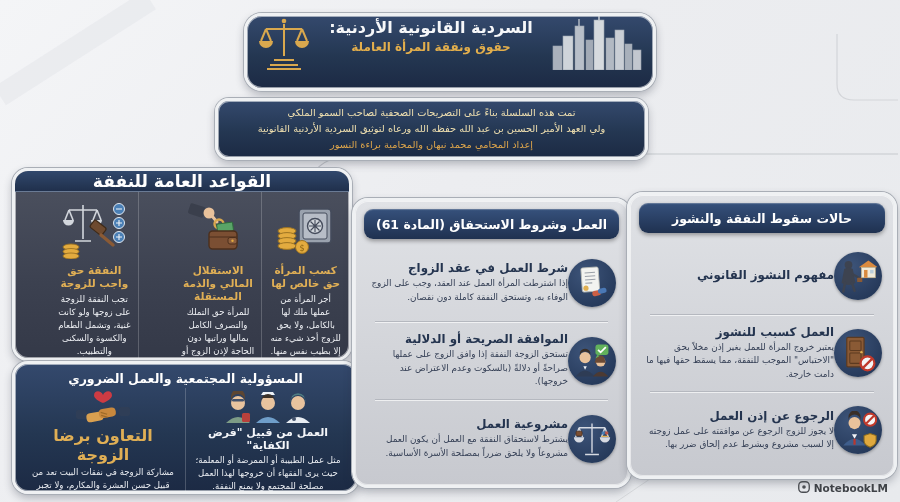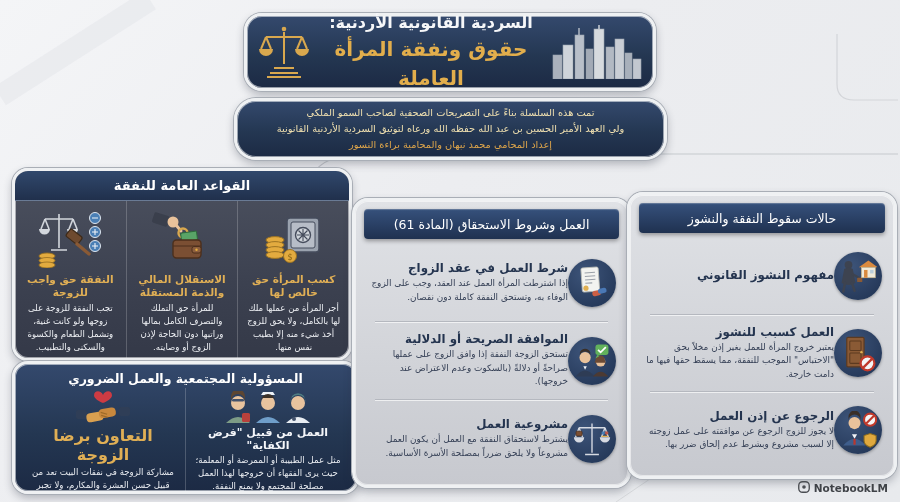--- a/index.html
+++ b/index.html
@@ -15,62 +15,62 @@
   
   .frame{
     position:absolute;border-radius:16px;
     border:3px solid #eff1f3;
     box-shadow:0 0 0 1px #a9aeb6,0 4px 8px rgba(35,42,58,.30),inset 0 0 0 1px rgba(255,255,255,.55);
   }
   .navy-fill{background:linear-gradient(180deg,#34496d 0%,#243752 55%,#1c2a44 100%);}
   .gray-fill{background:linear-gradient(180deg,#e0e2e6 0%,#d2d4d9 55%,#c7c9cf 100%);}
 
   
-  #banner{left:244px;top:13px;width:412px;height:78px;border-radius:18px;display:flex;align-items:center;padding:0 10px;box-sizing:border-box;gap:2px;}
+  #banner{left:244px;top:13px;width:412px;height:78px;border-radius:18px;display:flex;align-items:flex-start;padding:0 10px;box-sizing:border-box;gap:2px;}
   #banner .b-text{flex:1;text-align:center;line-height:1.45;}
   .b-line1{color:#f6f7f9;font-weight:bold;font-size:16px;}
-  .b-line2{color:#e2ae4c;font-weight:bold;font-size:20px;}
+  .b-line2{color:#e2ae4c;font-weight:bold;font-size:12px;}
   .b-icon{flex:0 0 auto;display:flex;align-items:center;}
 
   
-  #intro{left:234px;top:98px;width:433px;height:62px;border-radius:22px;display:flex;flex-direction:column;justify-content:center;text-align:center;line-height:1.6;box-sizing:border-box;padding:2px 10px;}
+  #intro{left:215px;top:98px;width:433px;height:62px;border-radius:14px;display:flex;flex-direction:column;justify-content:center;text-align:center;line-height:1.6;box-sizing:border-box;padding:2px 10px;}
   .i-line{font-size:9.8px;color:#f0e0b0;}
   .i-line.gold{color:#dfa64b;}
 
   
   #general{left:12px;top:168px;width:334px;height:187px;display:flex;flex-direction:column;overflow:hidden;background:linear-gradient(180deg,#4d5260 0%,#3c4150 60%,#343948 100%);}
   .panel-bar{
     background:linear-gradient(180deg,#31486c,#20304c);
     border-radius:13px 13px 0 0;height:30px;display:flex;align-items:center;justify-content:center;
-    color:#fff;font-weight:bold;font-size:13px;border-bottom:1px solid rgba(255,255,255,.28);
+    color:#fff;font-weight:bold;font-size:17px;border-bottom:1px solid rgba(255,255,255,.28);
   }
   .gr-cols{flex:1;display:flex;}
   .gr-col{flex:1;display:flex;flex-direction:column;align-items:center;text-align:center;padding:6px 7px 4px;box-sizing:border-box;}
-  .gr-col:not(:first-child){border-left:none;border-right:1px solid rgba(255,255,255,.20);}
+  .gr-col:not(:first-child){border-left:none;border-right:1px solid rgba(255,255,255,.20);margin-left:36px;}
   .gr-ic{height:64px;display:flex;align-items:center;justify-content:center;}
   .gr-title{color:#e0af55;font-weight:bold;font-size:10.5px;line-height:1.25;margin:2px 0 3px;}
   .gr-body{color:#eef0f4;font-size:8.6px;line-height:1.5;}
 
   #social{left:12px;top:361px;width:341px;height:127px;display:flex;flex-direction:column;overflow:hidden;border-radius:16px;}
   .so-title{color:#fff;font-weight:bold;font-size:12.5px;text-align:center;margin-top:7px;}
   .so-cols{flex:1;display:flex;padding:2px 6px 6px;}
   .so-col{flex:1;display:flex;flex-direction:column;align-items:center;text-align:center;padding:2px 6px;box-sizing:border-box;}
   .so-col:not(:first-child){border-right:1px solid rgba(255,255,255,.20);}
   .so-ic{height:34px;display:flex;align-items:center;justify-content:center;}
   .so-title-w{color:#f4f6f9;font-weight:bold;font-size:11px;margin:2px 0 2px;}
   .so-title-g{color:#e0af55;font-weight:bold;font-size:16px;margin:2px 0 2px;}
   .so-body{color:#eaedf2;font-size:8.6px;line-height:1.5;}
 
   
   .gray-panel{display:flex;flex-direction:column;overflow:hidden;}
   .pill{
-    margin:8px 9px 3px;height:30px;border-radius:4px;flex:0 0 auto;
+    margin:8px 9px 3px;height:30px;border-radius:9px;flex:0 0 auto;
     background:linear-gradient(180deg,#36517c,#1f3150);
     box-shadow:0 2px 4px rgba(0,0,0,.35),inset 0 1px 1px rgba(255,255,255,.25);
-    display:flex;align-items:center;justify-content:center;color:#fff;font-weight:normal;font-size:12.5px;text-align:center;
+    display:flex;align-items:center;justify-content:center;color:#fff;font-weight:bold;font-size:12.5px;text-align:center;
   }
   #middle{left:352px;top:198px;width:273px;height:284px;}
   #rightp{left:627px;top:192px;width:264px;height:281px;}
   .g-list{flex:1;display:flex;flex-direction:column;padding:2px 0 8px;}
   .g-item{flex:1;display:flex;align-items:center;gap:0;padding:3px 12px;box-sizing:border-box;}
   .g-icon{flex:0 0 48px;width:48px;height:48px;border-radius:50%;
     background:radial-gradient(circle at 35% 30%,#3d5479,#263a5b 75%);
     display:flex;align-items:center;justify-content:center;box-shadow:0 1px 3px rgba(0,0,0,.35);}
   .g-text{flex:1;text-align:right;}
   .g-title{color:#24344f;font-weight:bold;font-size:11.8px;margin-bottom:2px;}

